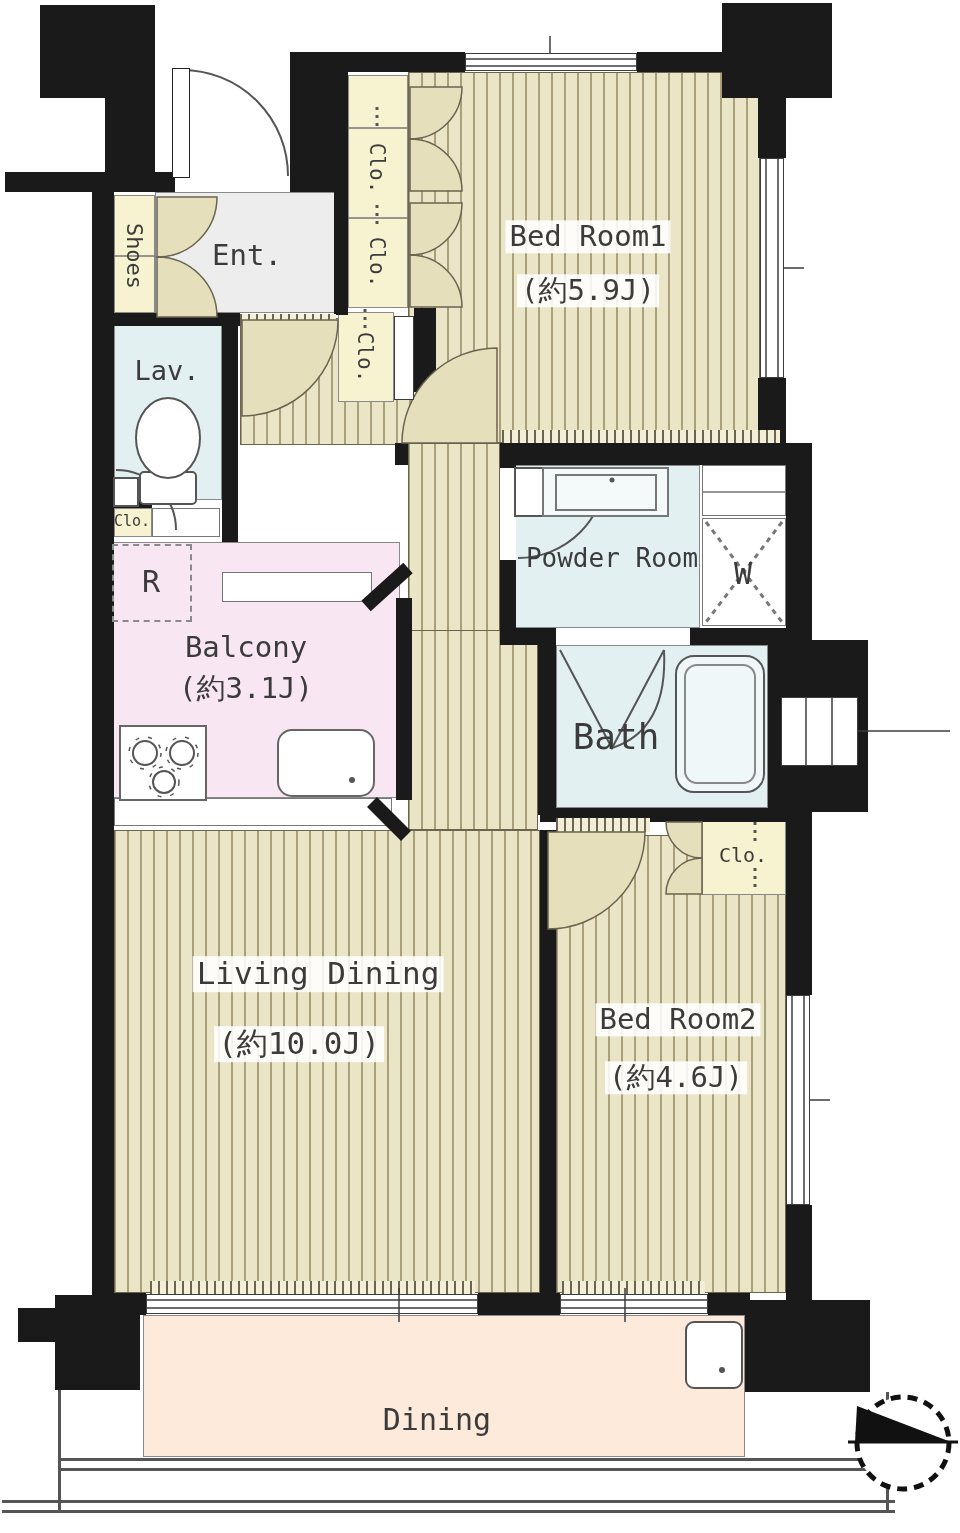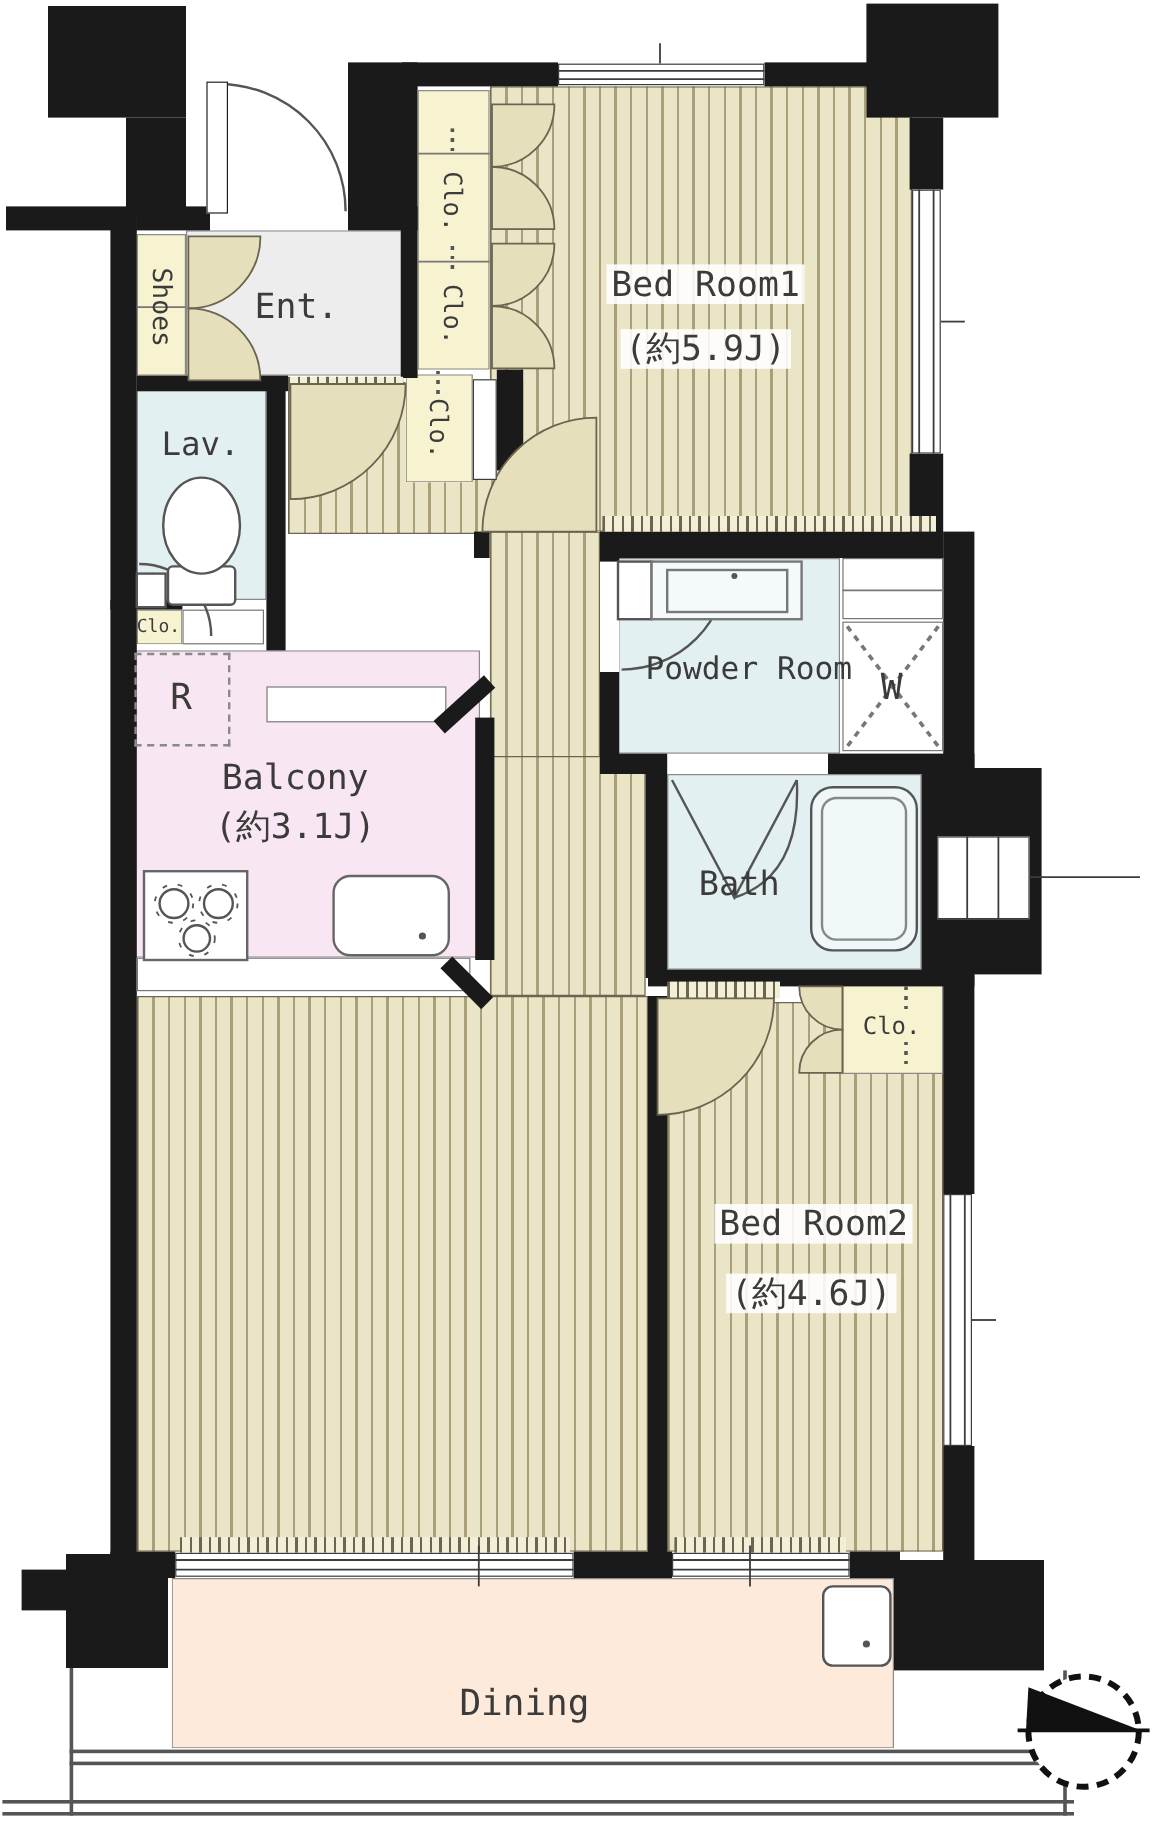--- a/index.html
+++ b/index.html
@@ -203,24 +203,26 @@
       <circle cx="903" cy="1443" r="46" fill="#fff" stroke="#111" stroke-width="5" stroke-dasharray="10 7"></circle>
       <polygon points="857,1406 951,1442 855,1442" fill="#111"></polygon>
       <line x1="848" y1="1442" x2="958" y2="1442" stroke="#111" stroke-width="3"></line>
     </g>
   </svg>
 
   <div class="label" style="left:588px;top:237px;font-size:29px;">Bed Room1</div>
   <div class="label" style="left:588px;top:291px;font-size:29px;">(約5.9J)</div>
   <div class="label" style="left:678px;top:1020px;font-size:29px;">Bed Room2</div>
   <div class="label" style="left:676px;top:1078px;font-size:29px;">(約4.6J)</div>
+  <div class="label" style="left:318px;top:974px;font-size:31px;">Living Dining</div>
+  <div class="label" style="left:299px;top:1044px;font-size:31px;">(約10.0J)</div>
   <div class="label" style="left:246px;top:648px;font-size:29px;background:none;">Balcony</div>
   <div class="label" style="left:246px;top:689px;font-size:29px;background:none;">(約3.1J)</div>
-  <div class="label" style="left:612px;top:559px;font-size:26px;background:none;margin-left:12px;">Powder Room</div>
-  <div class="label" style="left:616px;top:737px;font-size:28px;background:none;">Bath</div>
+  <div class="label" style="left:612px;top:559px;font-size:26px;background:none;">Powder Room</div>
+  <div class="label" style="left:616px;top:737px;font-size:36px;background:none;">Bath</div>
   <div class="label" style="left:167px;top:371px;font-size:27px;background:none;">Lav.</div>
   <div class="label" style="left:247px;top:256px;font-size:29px;background:none;">Ent.</div>
   <div class="label" style="left:437px;top:1420px;font-size:30px;background:none;">Dining</div>
   <div class="label vlabel" style="left:134px;top:256px;font-size:22px;background:none;">Shoes</div>
   <div class="label vlabel" style="left:377px;top:168px;font-size:21px;background:none;">Clo.</div>
   <div class="label vlabel" style="left:377px;top:262px;font-size:21px;background:none;">Clo.</div>
   <div class="label vlabel" style="left:365px;top:357px;font-size:21px;background:none;">Clo.</div>
   <div class="label" style="left:132px;top:522px;font-size:15px;background:none;padding:0;">Clo.</div>
   <div class="label" style="left:743px;top:855px;font-size:20px;background:none;">Clo.</div>
   <div class="label" style="left:743px;top:574px;font-size:30px;background:none;">W</div>

